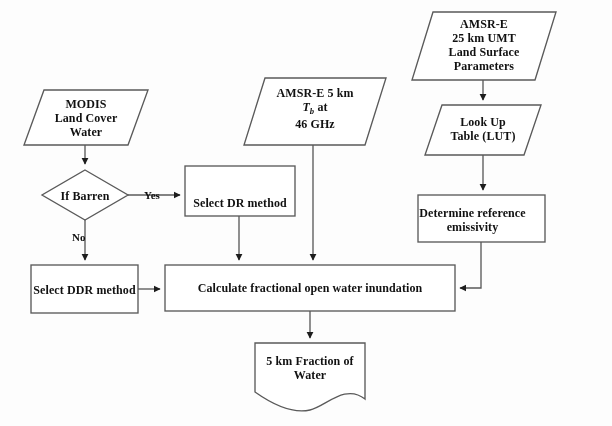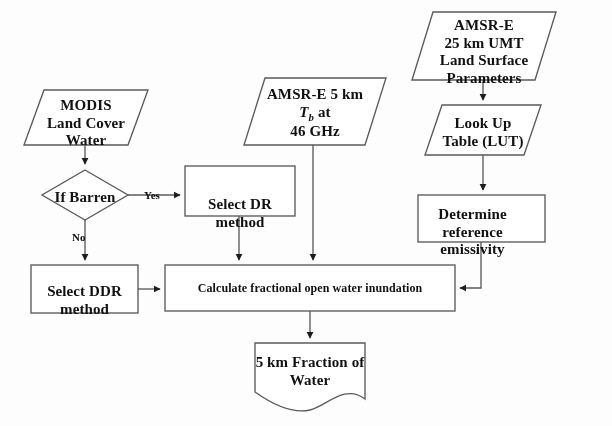--- a/index.html
+++ b/index.html
@@ -27,22 +27,22 @@
     position: absolute;
     text-align: center;
     font-weight: bold;
     color: #111111;
     line-height: 1.18;
     letter-spacing: 0.1px;
     pointer-events: none;
     -webkit-font-smoothing: antialiased;
   }
   .s11 { font-size: 12px; }
-  .s10 { font-size: 15px; text-align: center; }
-  .s9  { font-size: 15px; }
+  .s10 { font-size: 12px; text-align: center; }
+  .s9  { font-size: 12px; }
   .edge-label {
     position: absolute;
     font-weight: bold;
     font-size: 11px;
     color: #111111;
   }
   .sub {
     font-size: 0.72em;
     vertical-align: sub;
   }

